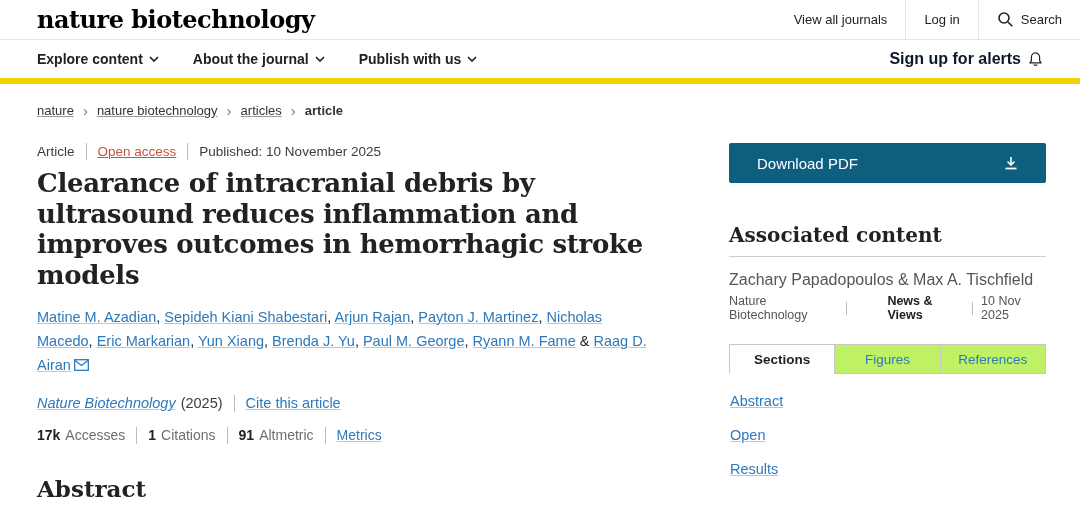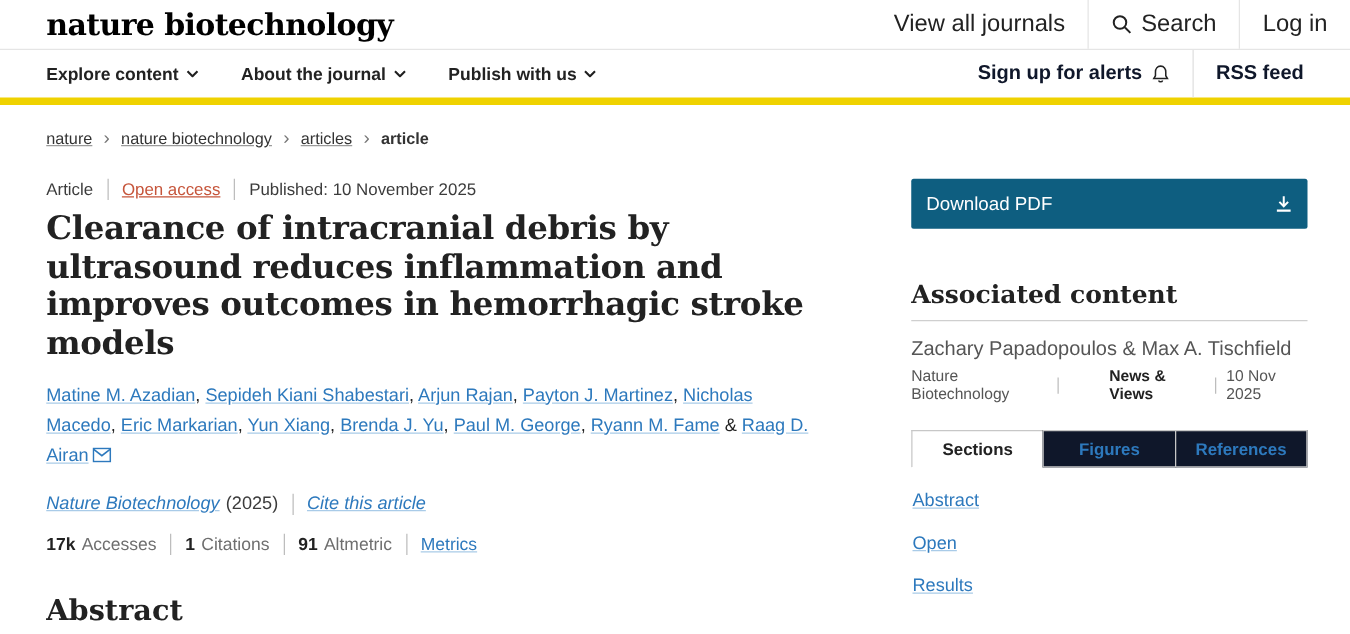--- a/index.html
+++ b/index.html
@@ -7,21 +7,21 @@
     font-family:"Liberation Sans", sans-serif; color:#222; }
   a { cursor:pointer; }
 
   
   .site-header { height:40px; display:flex; align-items:stretch;
     border-bottom:1px solid #e5e5e5; padding-left:37px; }
   .logo { font-family:"DejaVu Serif", serif; font-weight:700; font-size:24px;
     letter-spacing:-0.5px; color:#000; align-self:center; }
   .header-utils { margin-left:auto; display:flex; align-items:stretch; }
   .util-cell { display:flex; align-items:center; gap:7px; padding:0 18px;
-    font-size:19px; color:#222; border-left:1px solid #e5e5e5; text-decoration:none; }
+    font-size:13px; color:#222; border-left:1px solid #e5e5e5; text-decoration:none; }
   .util-cell:first-child { border-left:none; }
 
   
   .nav-bar { height:44px; display:flex; align-items:stretch;
     border-bottom:6px solid #efd200; padding:0 37px; }
   .nav-left { display:flex; align-items:center; gap:34px; }
   .nav-item { display:flex; align-items:center; gap:6px; font-size:14px;
     font-weight:700; color:#222; text-decoration:none; }
   .nav-right { margin-left:auto; display:flex; align-items:stretch; }
   .nav-util { display:flex; align-items:center; gap:7px; padding:0 18px;
@@ -53,72 +53,72 @@
   .authors { font-size:14.5px; line-height:24px; color:#222; }
   .author-link { color:#2d79bd; text-decoration:underline;
     text-decoration-color:#a9cbe8; }
   .env-icon { vertical-align:-1px; margin-left:3px; }
 
   .journal-row { margin-top:18px; display:flex; align-items:center; font-size:14.5px; }
   .journal-link { color:#2d79bd; font-style:italic; text-decoration:underline;
     text-decoration-color:#a9cbe8; }
   .journal-year { color:#3c3c3c; margin-left:5px; }
   .journal-row .sep, .metrics-row .sep { width:1px; height:17px; background:#bdbdbd; margin:0 11px; }
-  .cite-link { color:#2d79bd; text-decoration:underline; text-decoration-color:#a9cbe8;font-style:italic; }
+  .cite-link { color:#2d79bd; text-decoration:underline; text-decoration-color:#a9cbe8; }
 
   .metrics-row { margin-top:15px; display:flex; align-items:center; font-size:14px; color:#6e6e6e; }
   .metric b { color:#222; font-weight:700; margin-right:5px; }
   .metrics-link { color:#2d79bd; text-decoration:underline; text-decoration-color:#a9cbe8; }
 
   .abstract { margin-top:31px; }
   .abstract h2 { font-family:"DejaVu Serif", serif; font-size:23px; font-weight:700; color:#222; }
 
   
   .pdf-btn { width:100%; height:40px; background:#0e5e80; color:#fff; border:none;
     border-radius:2px; display:flex; align-items:center; justify-content:space-between;
-    padding:0 12px; font-size:15px; font-family:"Liberation Sans", sans-serif; cursor:pointer; }
+    padding:0 28px; font-size:15px; font-family:"Liberation Sans", sans-serif; cursor:pointer; }
   .assoc { margin-top:40px; }
   .assoc h2 { font-family:"DejaVu Serif", serif; font-size:20px; font-weight:700; color:#222; }
   .assoc .rule { border:none; border-top:1px solid #cfcfcf; margin:9px 0 14px; }
   .news-title { display:block; font-family:"DejaVu Serif", serif; font-weight:700;
     font-size:17px; line-height:22px; color:#222; text-decoration:underline;
     text-decoration-color:#555; margin-bottom:11px; }
   .news-authors { font-size:16px; color:#555; margin-bottom:5px; }
   .news-meta { display:flex; align-items:center; font-size:12.5px; color:#555; }
   .news-meta .sep { width:1px; height:13px; background:#bdbdbd; margin:0 8px; }
   .news-type { font-weight:700; color:#222;padding-left:32px; }
 
   .side-tabs { display:flex; margin-top:22px; }
   .side-tab { flex:1; height:30px; display:flex; align-items:center; justify-content:center;
-    font-size:13.5px; background:#0f172a; border:1px solid #c7c7c7; color:#2d79bd;
-    margin-left:-1px; cursor:pointer;font-weight:bold; }
+    font-size:13.5px; background:#bef264; border:1px solid #c7c7c7; color:#2d79bd;
+    margin-left:-1px; cursor:pointer; }
   .side-tab:first-child { margin-left:0; }
   .side-tab.active { background:#fff; border-bottom-color:#fff; color:#222; font-weight:700; }
   .side-links { padding:19px 0 0 1px; }
   .side-links a { display:block; font-size:14.5px; color:#2d79bd;
     text-decoration:underline; text-decoration-color:#a9cbe8; margin-bottom:18px; }
 </style>
 </head>
 <body>
 
 <header class="site-header">
   <div class="logo">nature biotechnology</div>
   <div class="header-utils">
     <a class="util-cell">
       <span>View all journals</span>
     </a>
     <a class="util-cell">
+      <span>Log in</span>
+    </a>
+    <a class="util-cell">
       <svg width="17" height="17" viewBox="0 0 17 17">
         <circle cx="7" cy="7" r="5" fill="none" stroke="#222" stroke-width="1.6"></circle>
         <line x1="11" y1="11" x2="15.3" y2="15.3" stroke="#222" stroke-width="1.6"></line>
       </svg>
       <span>Search</span>
-    </a>
-    <a class="util-cell">
-      <span>Log in</span>
     </a>
   </div>
 </header>
 
 <nav class="nav-bar">
   <div class="nav-left">
     <a class="nav-item">
       <span>Explore content</span>
       <svg width="10" height="6" viewBox="0 0 10 6">
           <polyline points="1,1 5,5 9,1" fill="none" stroke="#222" stroke-width="1.7"></polyline>
@@ -137,23 +137,20 @@
         </svg>
     </a>
   </div>
   <div class="nav-right">
     <a class="nav-util">
       <span>Sign up for alerts</span>
       <svg width="15" height="16" viewBox="0 0 16 17">
         <path d="M8 2 C5 2 3.6 4.4 3.6 7 v3.2 L2.2 12.6 h11.6 L12.4 10.2 V7 C12.4 4.4 11 2 8 2 Z" fill="none" stroke="#222" stroke-width="1.3"></path>
         <path d="M6.3 14.2 a1.8 1.8 0 0 0 3.4 0" fill="none" stroke="#222" stroke-width="1.3"></path>
       </svg>
-    </a>
-    <a class="nav-util">
-      <span>RSS feed</span>
     </a>
   </div>
 </nav>
 
 <div class="breadcrumb">
   <a class="crumb-link">nature</a>
   <span class="crumb-sep"></span>
   <a class="crumb-link">nature biotechnology</a>
   <span class="crumb-sep"></span>
   <a class="crumb-link">articles</a>

